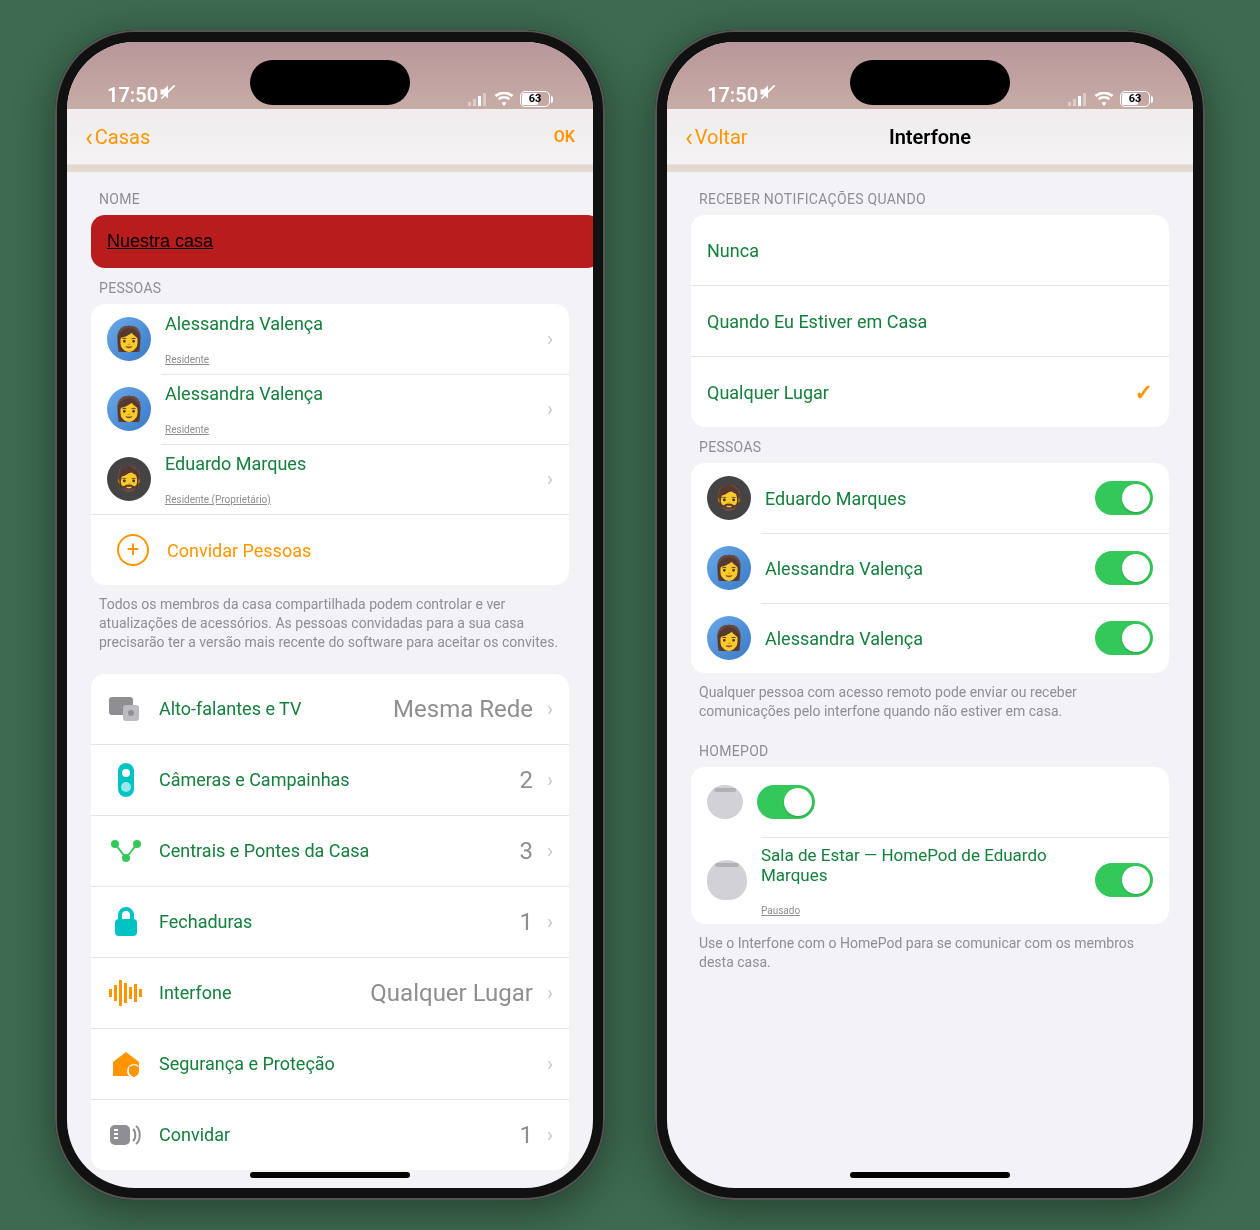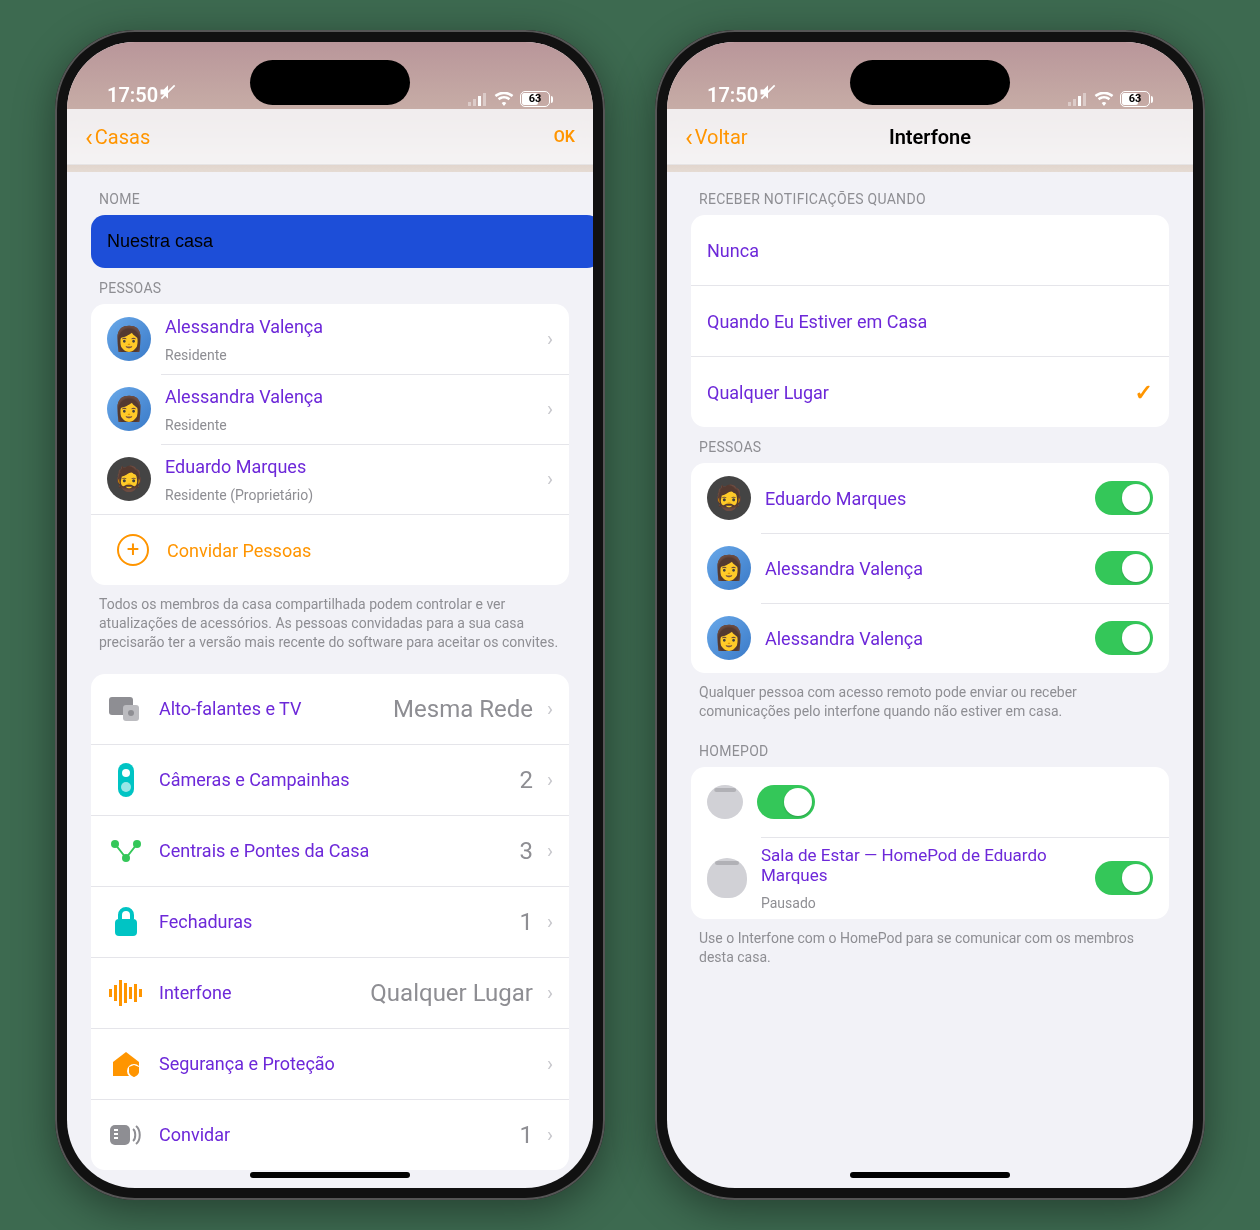--- a/index.html
+++ b/index.html
@@ -33,32 +33,32 @@
   .nav-ok{color:var(--accent);font-weight:600;font-size:16px;}
   
   .content{flex:1;overflow-y:auto;padding:14px 24px 40px;}
   .section-header{text-transform:uppercase;font-size:14px;color:var(--sub);letter-spacing:.3px;margin:12px 8px 8px;}
   .section-footer{font-size:14px;color:var(--sub);line-height:1.35;margin:10px 8px 22px;}
   .card{background:#fff;border-radius:14px;overflow:hidden;}
   .row{display:flex;align-items:center;min-height:54px;padding:8px 16px;gap:14px;position:relative;}
   .row+.row{border-top:1px solid var(--border);}
   .row.inset+.row.inset::before{content:"";position:absolute;top:0;left:70px;right:0;height:1px;background:var(--border);}
   .row.inset+.row.inset{border-top:none;}
-  .row-label{flex:1;font-size:18px;color:#6d28d9;}
-  .row-sub{font-size:14px;color:var(--sub);margin-top:10px;}
+  .row-label{flex:1;font-size:18px;color:#15803d;}
+  .row-sub{font-size:10px;color:var(--sub);margin-top:20px;text-decoration:underline;}
   .row-detail{color:var(--sub);font-size:24px;}
   .chevron{color:#c7c7cc;font-size:20px;}
   .check{color:var(--accent);font-size:22px;font-weight:600;}
   .avatar{width:44px;height:44px;border-radius:50%;background:#ccc;display:flex;align-items:center;justify-content:center;font-size:24px;flex:none;}
   .avatar.blue{background:linear-gradient(135deg,#6aa9e9,#3a7ac8);}
   .avatar.memoji{background:#444;}
   .invite{color:var(--accent);display:flex;align-items:center;gap:18px;font-size:18px;}
   .plus{width:28px;height:28px;border:2px solid var(--accent);border-radius:50%;display:flex;align-items:center;justify-content:center;color:var(--accent);font-size:22px;line-height:1;margin-left:10px;}
   .icon-slot{width:38px;height:38px;display:flex;align-items:center;justify-content:center;flex:none;}
-  input.textfield{border:none;outline:none;font-size:18px;width:100%;padding:16px;background:#1d4ed8;border-radius:14px;}
+  input.textfield{border:none;outline:none;font-size:18px;width:100%;padding:16px;background:#b91c1c;border-radius:14px;text-decoration:underline;}
   
   .toggle{width:58px;height:34px;border-radius:20px;background:var(--green);position:relative;flex:none;}
   .toggle::after{content:"";position:absolute;right:3px;top:3px;width:28px;height:28px;border-radius:50%;background:#fff;box-shadow:0 1px 2px rgba(0,0,0,.2);}
   .homepod{width:40px;height:40px;border-radius:50% 50% 45% 45%;background:#d1d1d6;flex:none;position:relative;}
   .homepod.mini{width:36px;height:34px;border-radius:50%;}
   .homepod::before{content:"";position:absolute;top:3px;left:50%;transform:translateX(-50%);width:60%;height:4px;background:rgba(0,0,0,.15);border-radius:2px;}
   .home-indicator{position:absolute;bottom:10px;left:50%;transform:translateX(-50%);width:160px;height:6px;background:#000;border-radius:4px;z-index:6;}
   .col{display:flex;flex-direction:column;}
   .content::-webkit-scrollbar{display:none;}
 </style>

